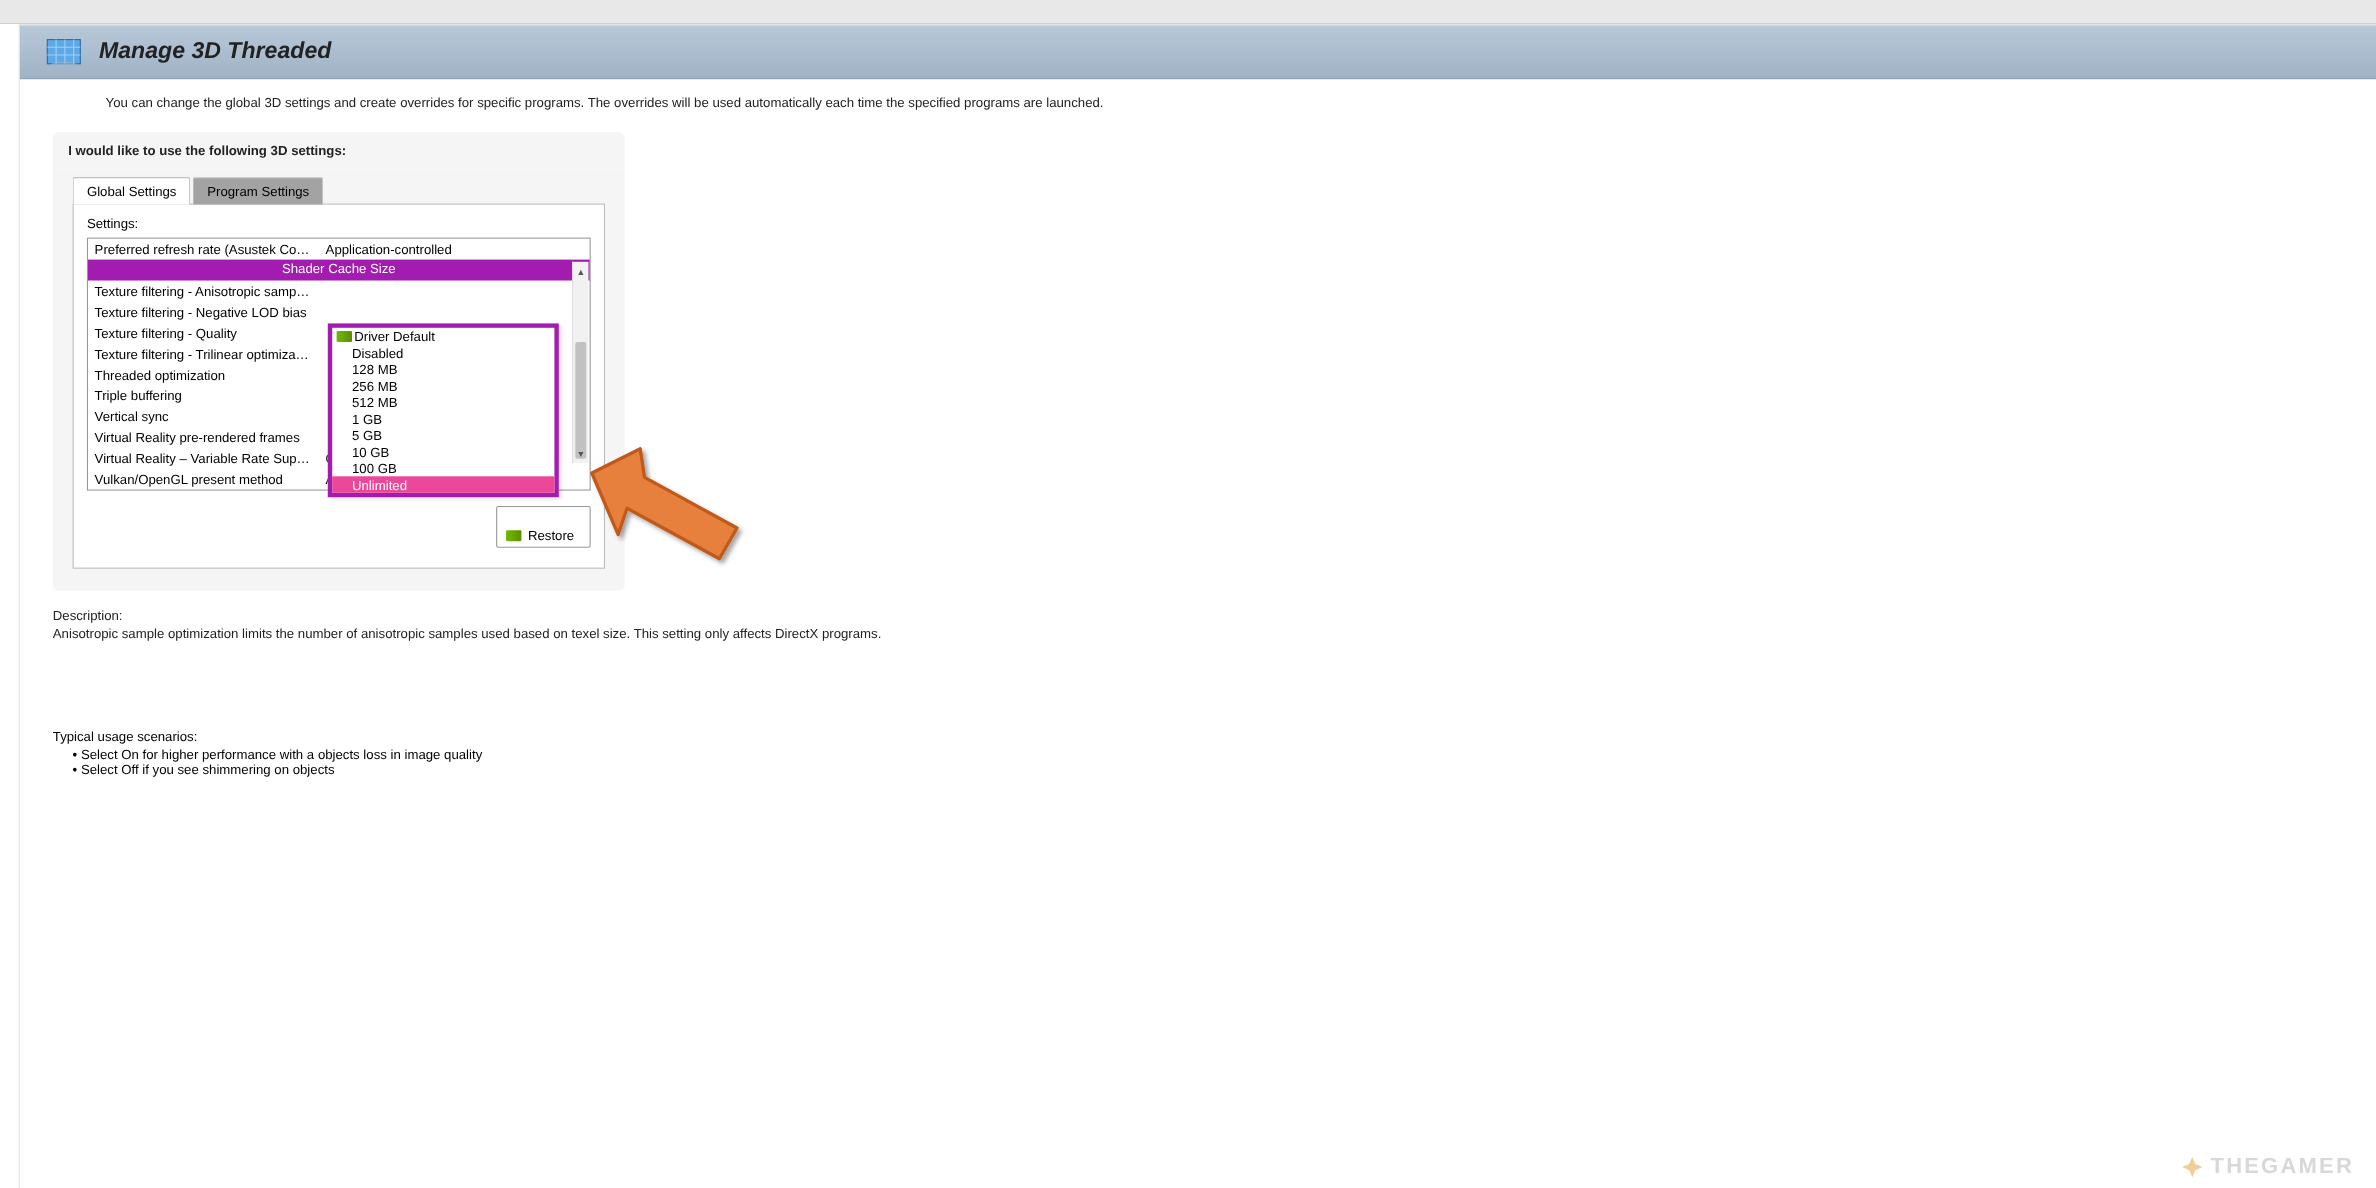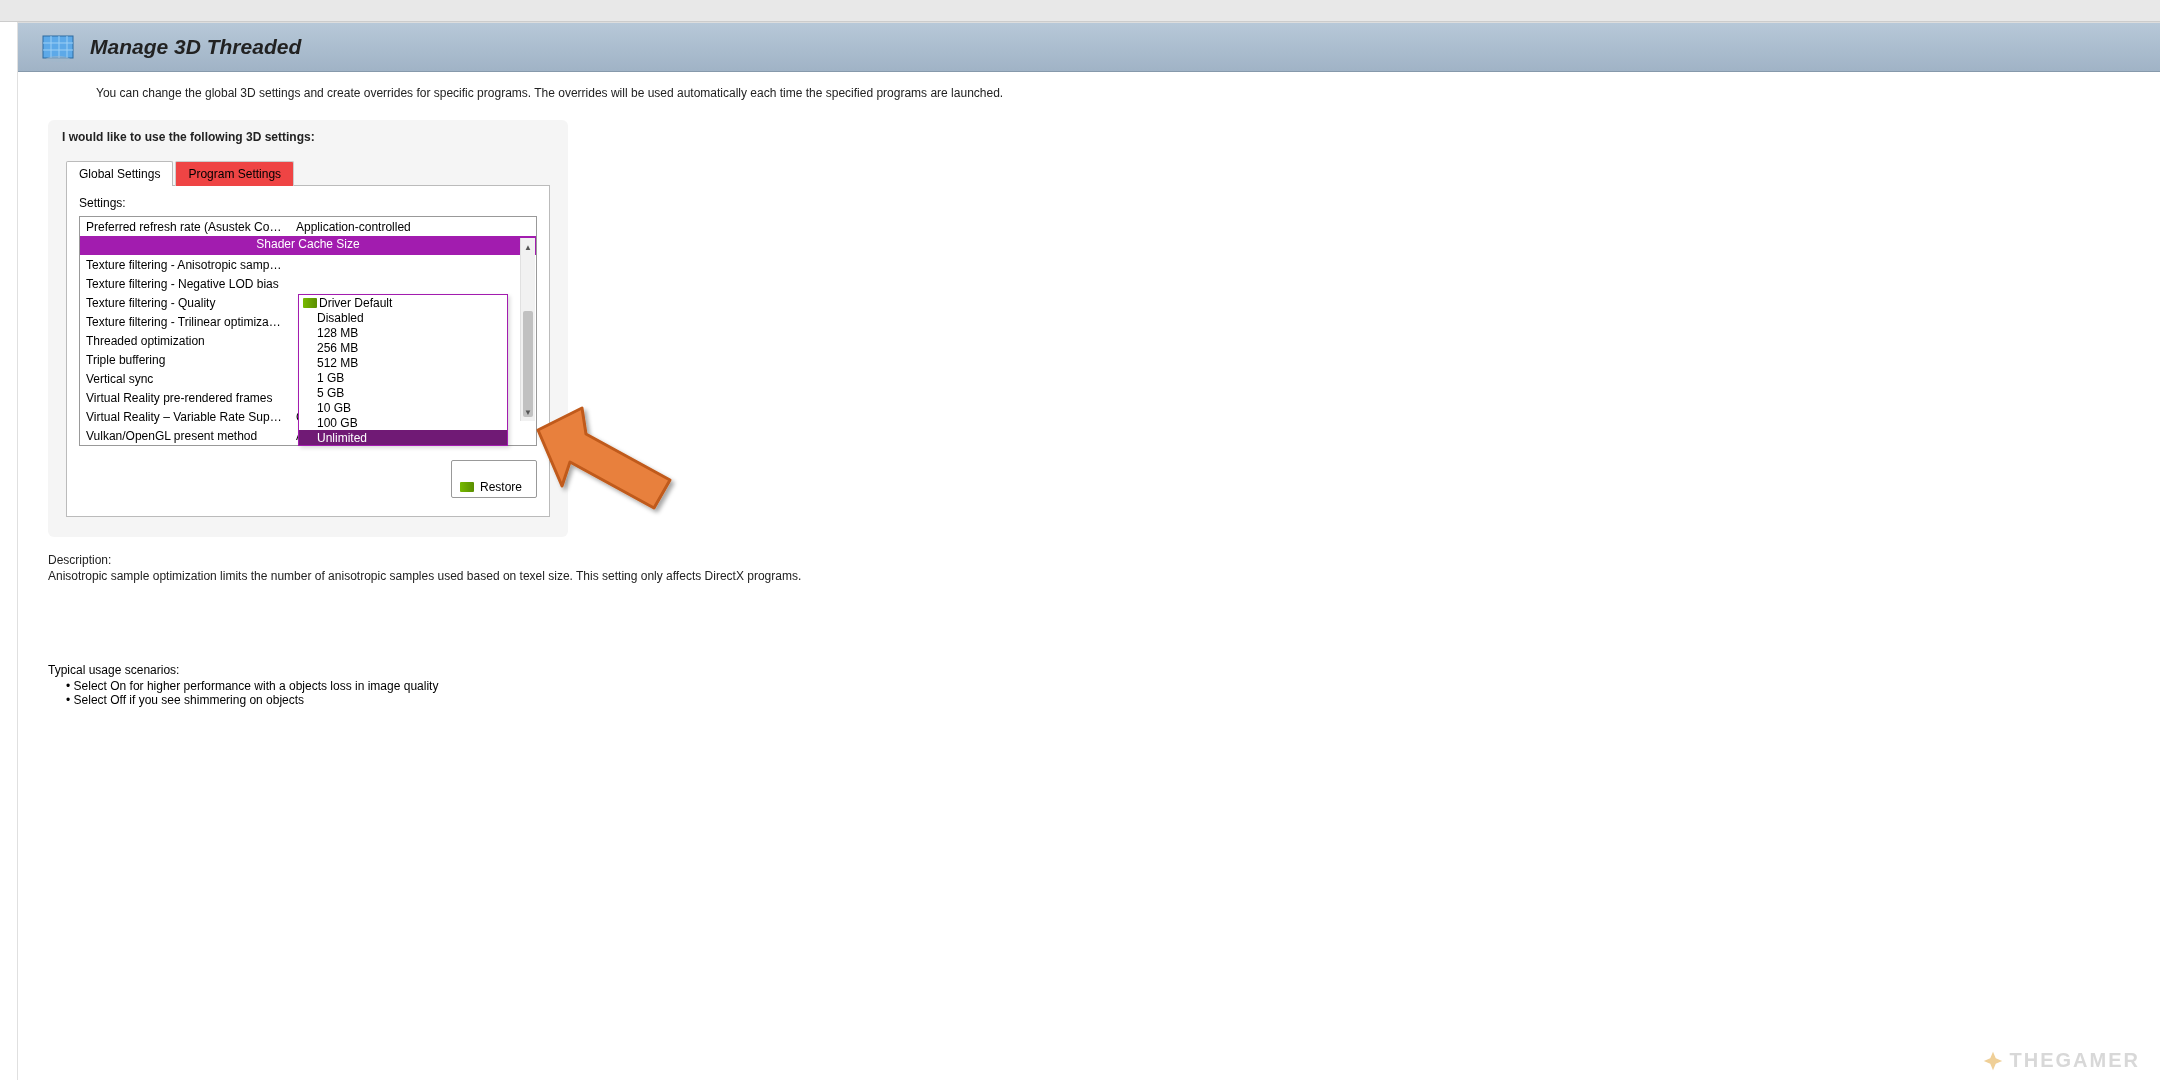--- a/index.html
+++ b/index.html
@@ -10,40 +10,40 @@
 .right-pane { flex: 1; background: #fff; display: flex; flex-direction: column; }
 .header-banner { background: linear-gradient(to bottom, #b7c8d8, #a0b3c6); height: 50px; display: flex; align-items: center; padding-left: 20px; border-top: 1px solid #ddd; border-bottom: 1px solid #8699ab; }
 .header-icon { width: 40px; height: 40px; margin-right: 12px; display: flex; align-items: center; justify-content: center; }
 .header-title { font-size: 21px; font-weight: bold; font-style: italic; color: #222; }
 .intro-text { padding: 14px 30px 14px 78px; font-size: 12px; color: #222; }
 .content-area { padding: 6px 30px; }
 .section-label { font-size: 12px; font-weight: bold; color: #222; padding: 10px 14px; background: #f5f5f5; border-radius: 6px 6px 0 0; }
 .settings-panel { background: #f5f5f5; padding: 6px 18px 20px 18px; width: 520px; border-radius: 0 0 6px 6px; position: relative; }
 .tabs { display: flex; position: relative; top: 1px; }
 .tab { background: #fff; border: 1px solid #bbb; border-bottom: none; padding: 5px 12px; font-size: 12px; margin-right: 2px; cursor: pointer; border-radius: 2px 2px 0 0; }
-.tab.inactive { background: #ef4444; border-color: #ccc; }
+.tab.inactive { background: #a3a3a3; border-color: #ccc; }
 .tab-body { background: #fff; border: 1px solid #bbb; padding: 10px 12px 18px 12px; }
 .settings-label { font-size: 12px; margin-bottom: 6px; }
 .settings-table { border: 1px solid #999; position: relative; }
 .st-header { display: flex; background: linear-gradient(to bottom, #fefefe, #e9e9e9); border-bottom: 1px solid #ccc; font-size: 12px; }
 .st-header .col-feature { flex: 0 0 210px; padding: 4px 6px; border-right: 1px solid #ddd; }
 .st-header .col-setting { flex: 1; padding: 4px 6px; }
 .st-row { display: flex; font-size: 12px; height: 19px; align-items: center; }
 .st-row .col-feature { flex: 0 0 210px; padding: 1px 6px; white-space: nowrap; overflow: hidden; text-overflow: ellipsis; }
 .st-row .col-setting { flex: 1; padding: 1px 6px; white-space: nowrap; overflow: hidden; }
 .st-row.selected { background: #a21caf; color: #fff; flex-direction: column; }
 .st-row.selected .col-setting { background: #fff; color: #000; padding: 0; }
 .combo { display: flex; height: 19px; }
 .combo-input { flex: 1; border: 1px solid #7a9fcd; border-right: none; background: #fff; font-size: 12px; padding: 1px 4px; outline: none; }
 .combo-btn { width: 18px; background: linear-gradient(to bottom, #eaf2fb, #c7dbf2); border: 1px solid #7a9fcd; display: flex; align-items: center; justify-content: center; cursor: pointer; font-size: 9px; color: #333; }
-.dropdown { position: absolute; left: 218px; top: 77px; width: 210px; background: #fff; border: 1px solid #a21caf; z-index: 50; font-size: 12px; box-shadow: 2px 2px 4px rgba(0,0,0,0.15); }
+.dropdown { position: absolute; left: 218px; top: 77px; width: 210px; background: #fff; border: 4px solid #a21caf; z-index: 50; font-size: 12px; box-shadow: 2px 2px 4px rgba(0,0,0,0.15); }
 .dropdown-item { padding: 1px 18px; height: 15px; line-height: 14px; cursor: pointer; }
 .dropdown-item.default { padding-left: 4px; display: flex; align-items: center; }
 .dropdown-item.default .nv-badge { width: 14px; height: 10px; background: linear-gradient(to right, #76b900, #5a8e00); margin-right: 2px; border-radius: 1px; }
-.dropdown-item.highlighted { background: #701a75; color: #fff; }
+.dropdown-item.highlighted { background: #ec4899; color: #fff; }
 .restore-row { display: flex; justify-content: flex-end; margin-top: 14px; }
 .restore-btn { background: #fff; border: 1px solid #999; padding: 19px 14px 3px 8px; font-size: 12px; cursor: pointer; display: flex; align-items: center; gap: 6px; border-radius: 2px; }
 .restore-btn .nv-logo { width: 14px; height: 10px; background: linear-gradient(to right, #76b900, #5a8e00); border-radius: 1px; }
 .description-block { padding: 10px 30px; }
 .desc-heading { font-size: 12px; color: #222; margin-bottom: 2px; }
 .desc-text { font-size: 12px; color: #222; max-width: 760px; }
 .usage-block { padding: 10px 30px; margin-top: 60px; }
 .usage-heading { font-size: 12px; margin-bottom: 2px; }
 .usage-list { font-size: 12px; list-style: none; padding-left: 18px; }
 .usage-list li::before { content: "• "; }

